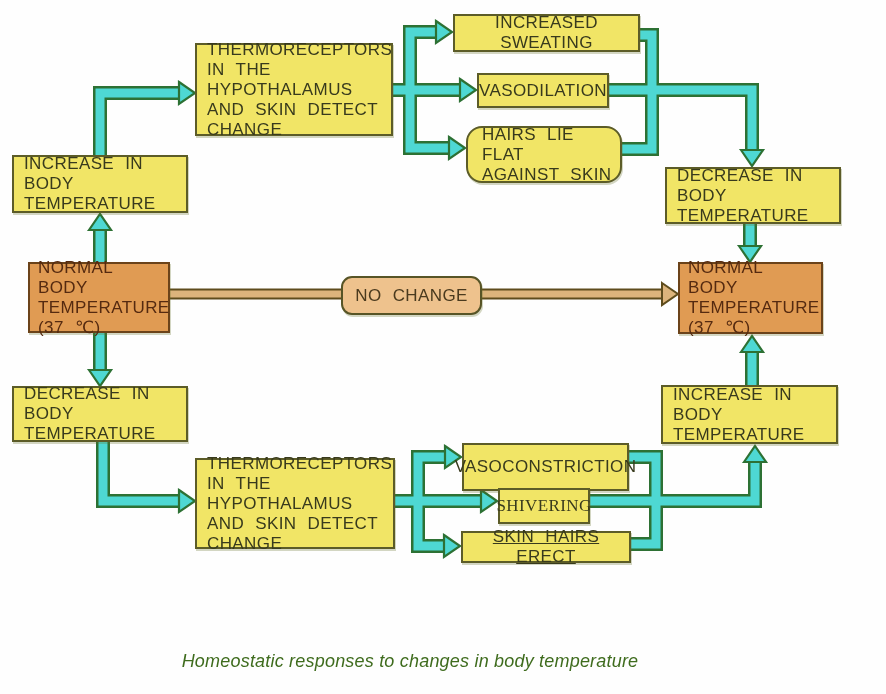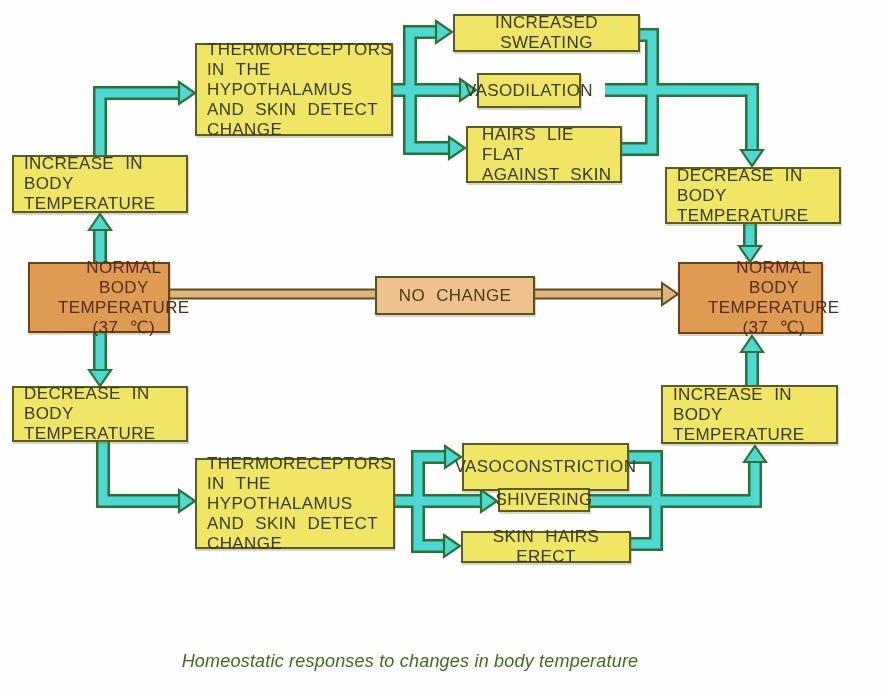--- a/index.html
+++ b/index.html
@@ -37,43 +37,42 @@
     letter-spacing:.4px;word-spacing:6px;
     white-space:pre-line;
     padding:2px 8px 2px 10px;
     box-shadow:1px 2px 0 rgba(100,110,40,.28);
   }
   .node.center{justify-content:center;text-align:center;padding:2px 4px;}
   .node.orange{
     background:var(--box-orange);
     border-color:var(--box-orange-border);
     color:#552a10;
-    padding-left:28px;
-    text-align:center;
+    padding-left:8px;
   }
   .node.tanbox{
     background:var(--box-tan);
     border-color:var(--box-tan-border);
     color:#4a3a1e;
   }
   
   #box-thermo-top        {left:195px;top:43px;width:198px;height:93px;}
   #box-increased-sweating{left:453px;top:14px;width:187px;height:38px;}
-  #box-vasodilation      {left:477px;top:73px;width:104px;height:35px;}
-  #box-hairs-lie-flat    {left:466px;top:126px;width:156px;height:57px;padding-left:14px;}
+  #box-vasodilation      {left:477px;top:73px;width:132px;height:35px;}
+  #box-hairs-lie-flat    {left:466px;top:126px;width:156px;height:57px;padding-left:14px;border-radius:16px;}
   #box-increase-left     {left:12px;top:155px;width:176px;height:58px;}
   #box-decrease-right    {left:665px;top:167px;width:176px;height:57px;}
   #box-normal-left       {left:28px;top:262px;width:142px;height:71px;}
-  #box-no-change         {left:375px;top:276px;width:160px;height:39px;}
+  #box-no-change         {left:341px;top:276px;width:141px;height:39px;border-radius:11px;}
   #box-normal-right      {left:678px;top:262px;width:145px;height:72px;}
   #box-decrease-left     {left:12px;top:386px;width:176px;height:56px;}
   #box-thermo-bottom     {left:195px;top:458px;width:200px;height:91px;}
   #box-vasoconstriction  {left:462px;top:443px;width:167px;height:48px;}
-  #box-shivering         {left:498px;top:488px;width:92px;height:24px;}
-  #box-skin-hairs-erect  {left:461px;top:531px;width:170px;height:32px;}
+  #box-shivering         {left:498px;top:488px;width:92px;height:36px;font-family:Liberation Serif, serif;}
+  #box-skin-hairs-erect  {left:461px;top:531px;width:170px;height:32px;text-decoration:underline;}
   #box-increase-right    {left:661px;top:385px;width:177px;height:59px;}
   .caption{
     position:absolute;z-index:1;left:180px;top:651px;width:460px;
     text-align:center;font-style:italic;font-weight:normal;font-size:18px;
     color:var(--caption-green);letter-spacing:.2px;
   }
 </style>
 </head>
 <body>
 

